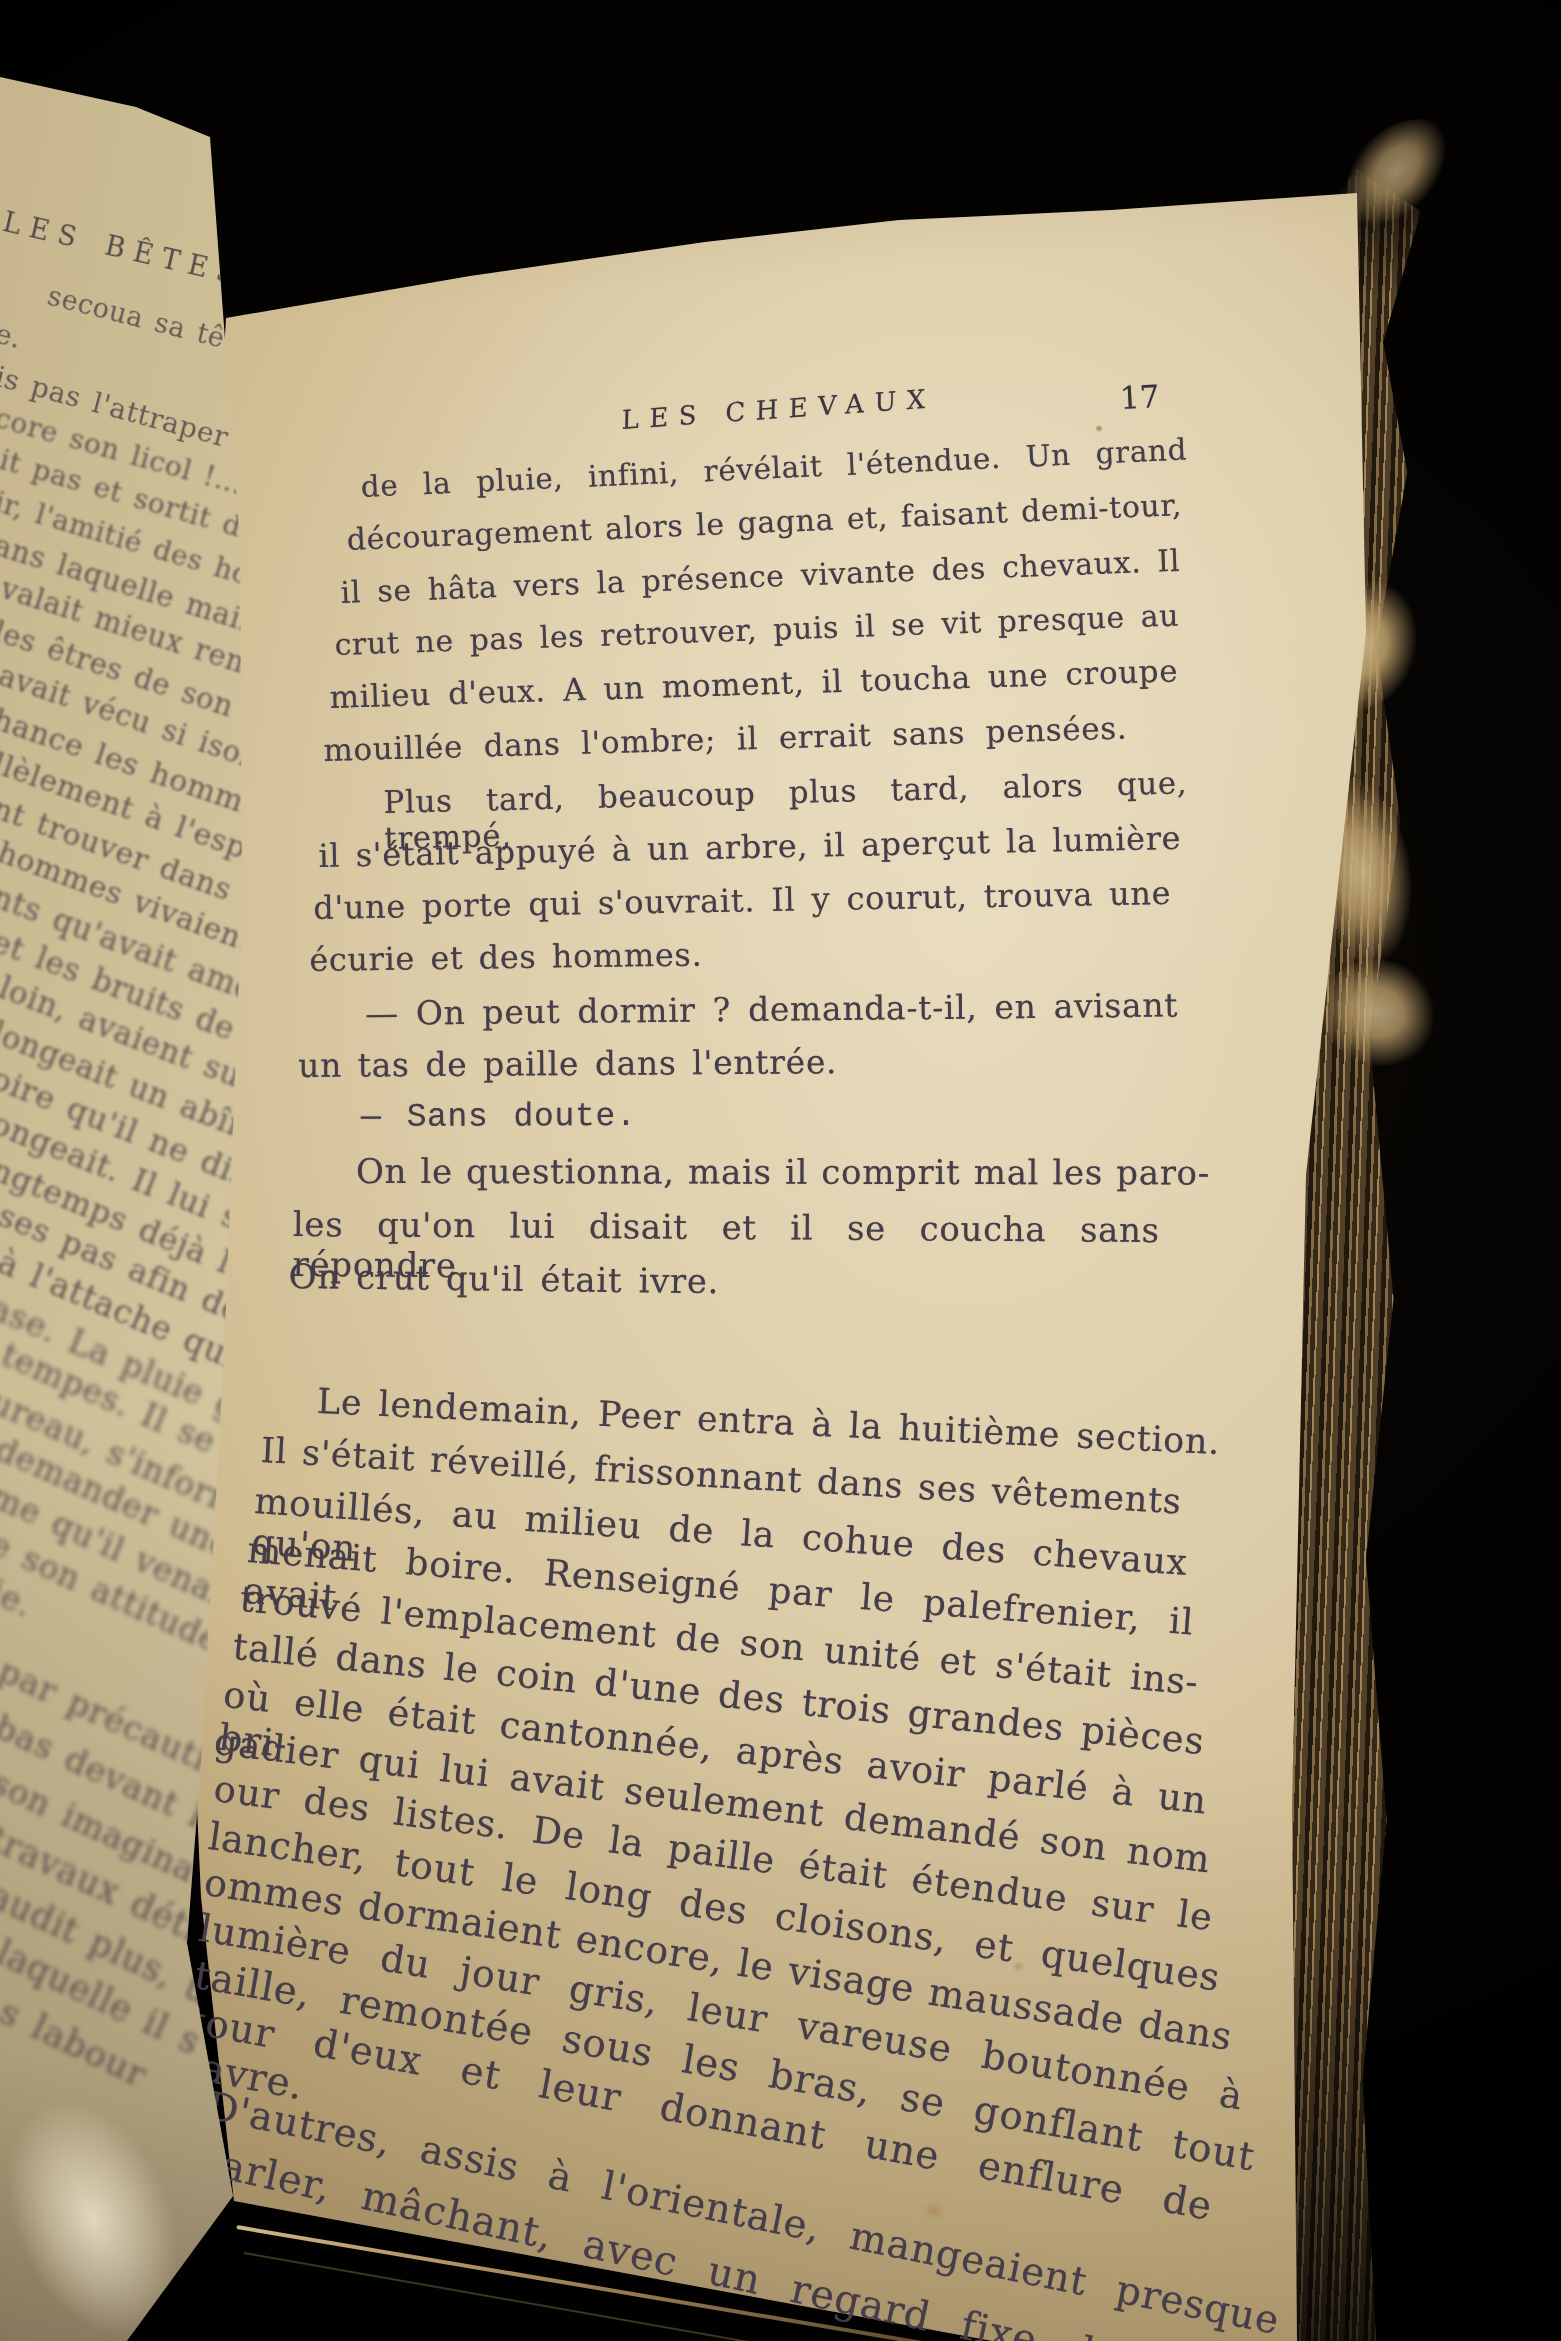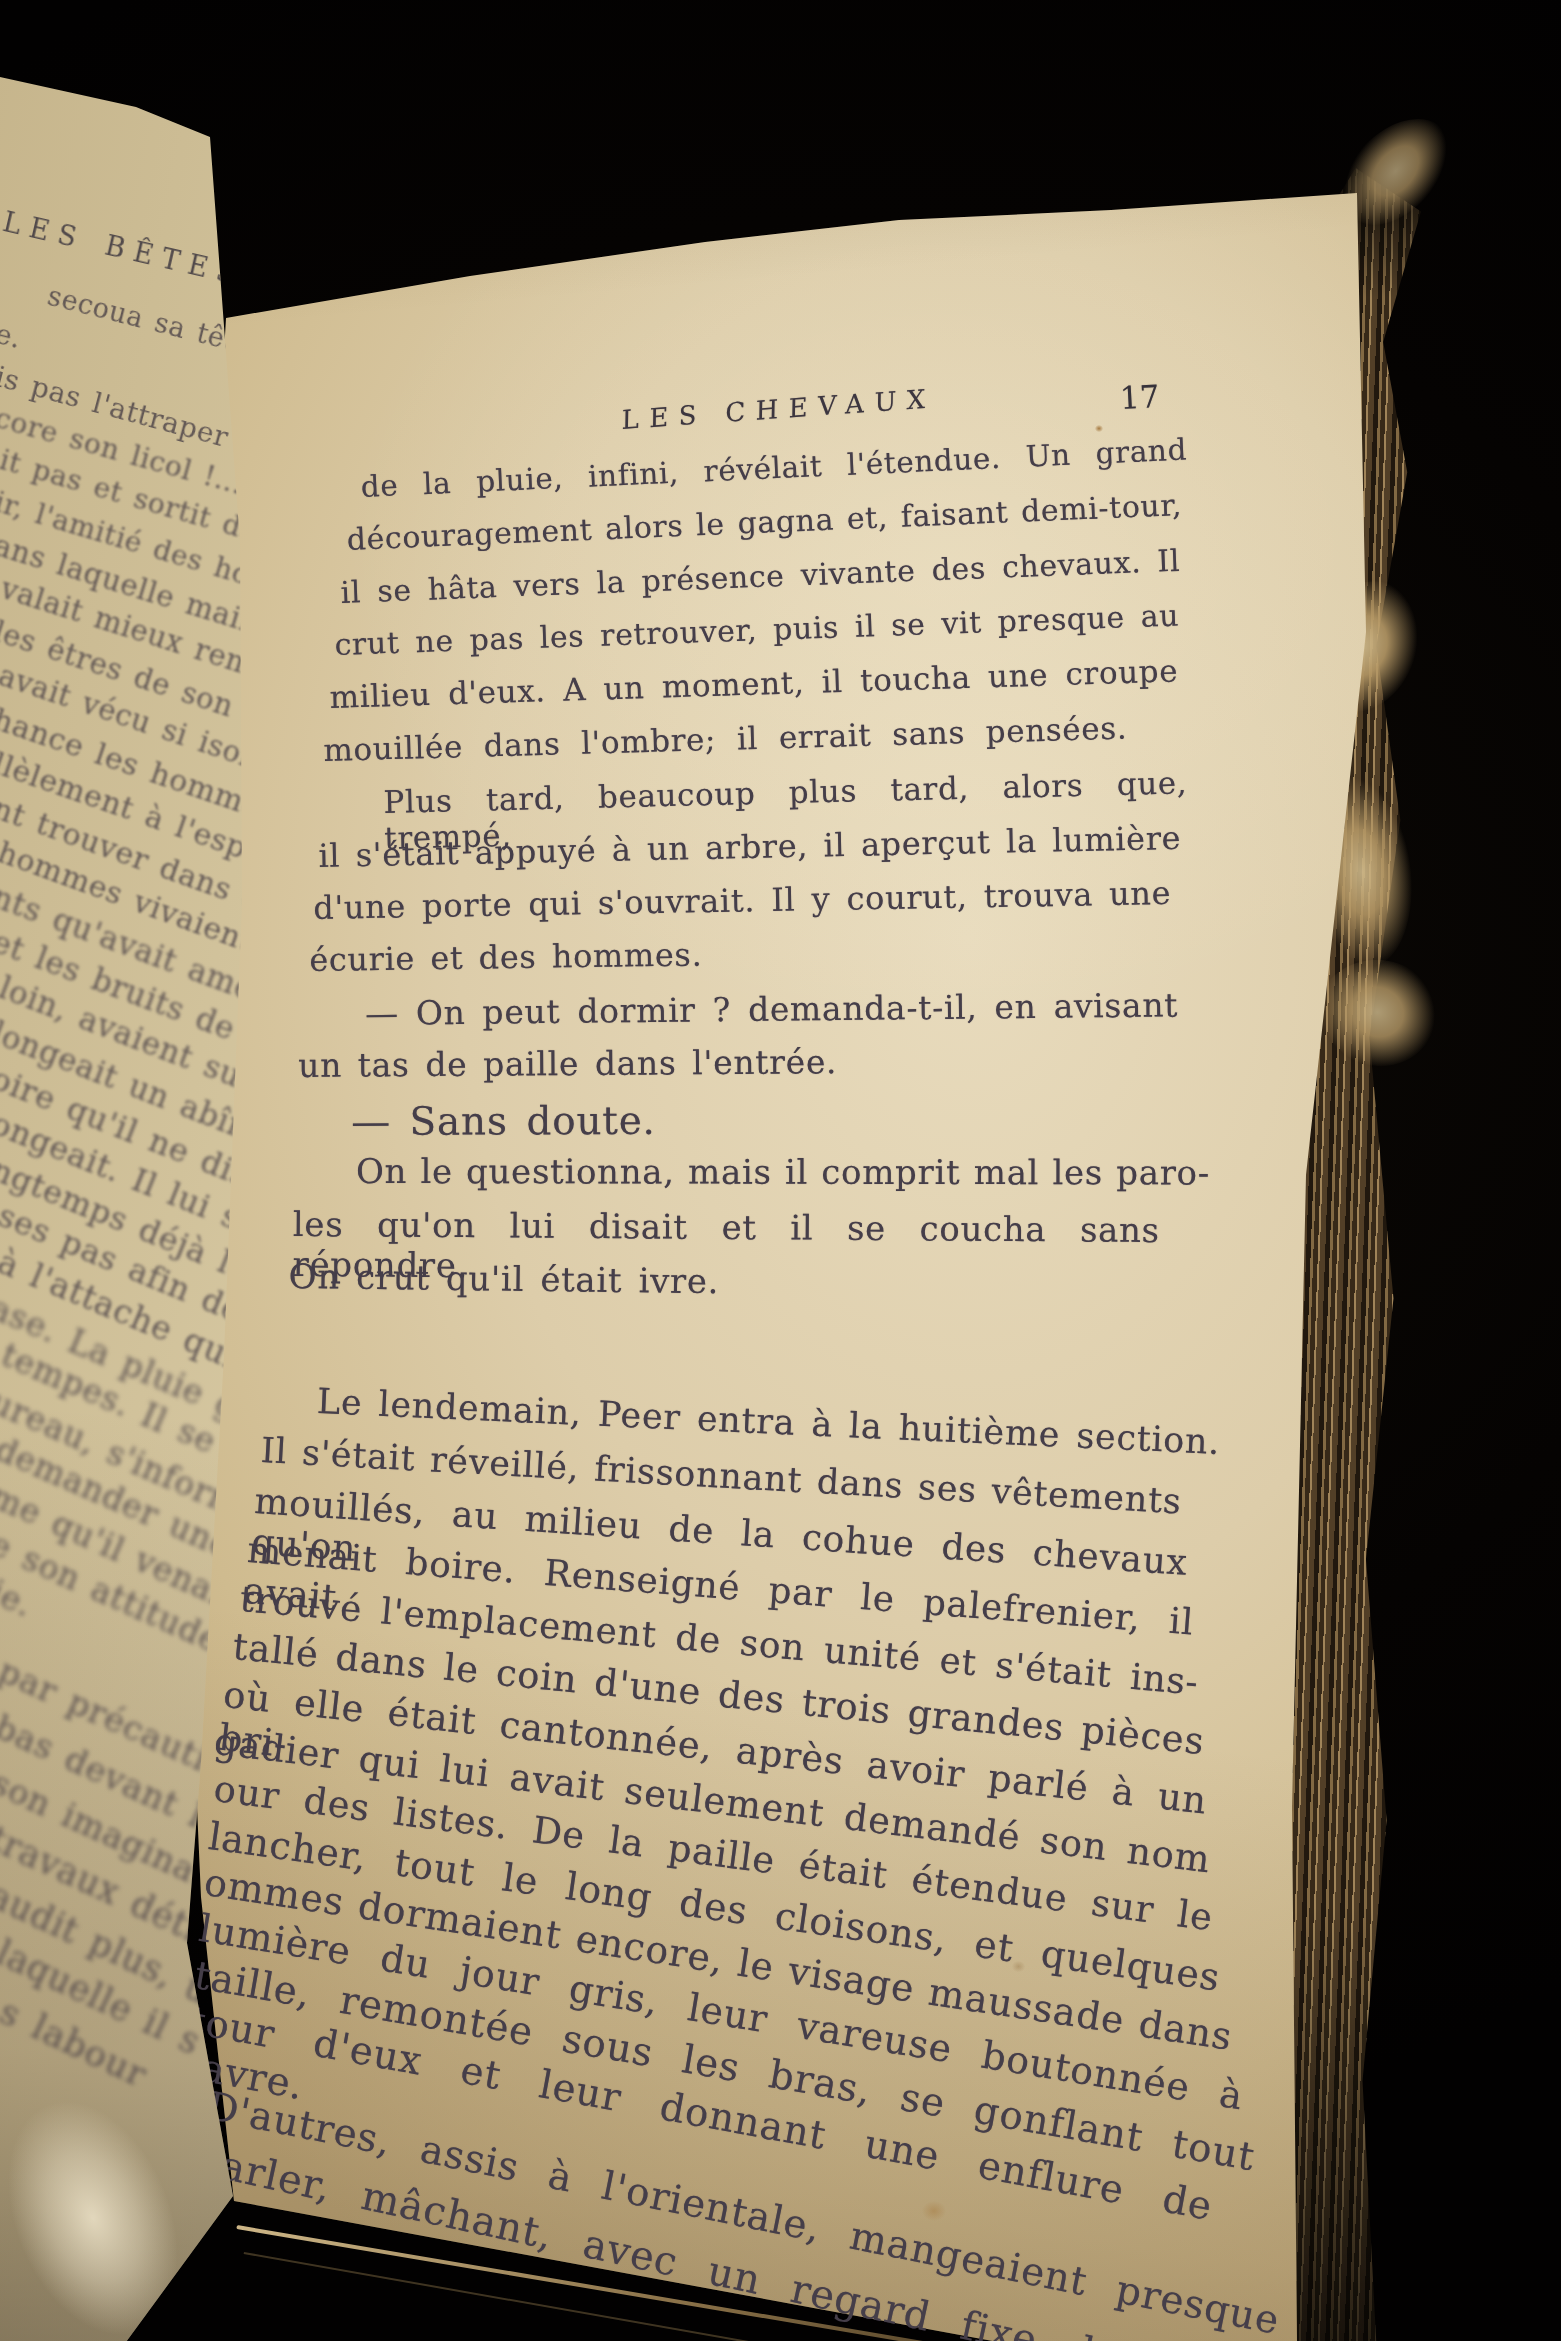--- a/index.html
+++ b/index.html
@@ -112,21 +112,21 @@
       <div class="rline j" style="left: 340px; top: 575px; font-size: 30px; width: 840px; transform: rotate(-2.2deg);">il se hâta vers la présence vivante des chevaux. Il</div>
       <div class="rline j" style="left: 334px; top: 627px; font-size: 30px; width: 845px; transform: rotate(-2deg);">crut ne pas les retrouver, puis il se vit presque au</div>
       <div class="rline j" style="left: 329px; top: 679px; font-size: 31px; width: 849px; transform: rotate(-1.8deg);">milieu d'eux. A un moment, il toucha une croupe</div>
       <div class="rline j" style="left: 323px; top: 732px; font-size: 31px; width: 804px; transform: rotate(-1.6deg);">mouillée dans l'ombre; il errait sans pensées.</div>
       <div class="rline j" style="left: 383px; top: 784px; font-size: 31px; width: 804px; transform: rotate(-1.4deg);">Plus tard, beaucoup plus tard, alors que, trempé,</div>
       <div class="rline j" style="left: 318px; top: 837px; font-size: 32px; width: 863px; transform: rotate(-1.2deg);">il s'était appuyé à un arbre, il aperçut la lumière</div>
       <div class="rline j" style="left: 313px; top: 889px; font-size: 32px; width: 858px; transform: rotate(-1deg);">d'une porte qui s'ouvrait. Il y courut, trouva une</div>
       <div class="rline" style="left: 309px; top: 941px; font-size: 32px; transform: rotate(-0.8deg);">écurie et des hommes.</div>
       <div class="rline j" style="left: 365px; top: 994px; font-size: 33px; width: 813px; transform: rotate(-0.6deg);">— On peut dormir ? demanda-t-il, en avisant</div>
       <div class="rline" style="left: 298px; top: 1046px; font-size: 33px; transform: rotate(-0.4deg);">un tas de paille dans l'entrée.</div>
-      <div class="rline" style="left: 351px; top: 1099px; font-size: 39px; transform: rotate(-0.2deg);">— Sans doute.</div>
+      <div class="rline" style="left: 361px; top: 1099px; font-size: 33px; transform: rotate(-0.2deg); font-family: Liberation Mono, monospace;">— Sans doute.</div>
       <div class="rline j" style="left: 356px; top: 1151px; font-size: 34px; width: 854px; transform: rotate(0.1deg);">On le questionna, mais il comprit mal les paro-</div>
       <div class="rline j" style="left: 293px; top: 1204px; font-size: 34px; width: 867px; transform: rotate(0.4deg);">les qu'on lui disait et il se coucha sans répondre.</div>
       <div class="rline" style="left: 289px; top: 1256px; font-size: 34px; transform: rotate(0.7deg);">On crut qu'il était ivre.</div>
       <div class="rline j" style="left: 318px; top: 1381px; font-size: 35px; width: 904px; transform: rotate(2.6deg);">Le lendemain, Peer entra à la huitième section.</div>
       <div class="rline j" style="left: 262px; top: 1430px; font-size: 35px; width: 922px; transform: rotate(3.2deg);">Il s'était réveillé, frissonnant dans ses vêtements</div>
       <div class="rline j" style="left: 256px; top: 1480px; font-size: 36px; width: 935px; transform: rotate(3.8deg);">mouillés, au milieu de la cohue des chevaux qu'on</div>
       <div class="rline j" style="left: 249px; top: 1529px; font-size: 36px; width: 949px; transform: rotate(4.4deg);">menait boire. Renseigné par le palefrenier, il avait</div>
       <div class="rline j" style="left: 242px; top: 1578px; font-size: 36px; width: 962px; transform: rotate(5deg);">trouvé l'emplacement de son unité et s'était ins-</div>
       <div class="rline j" style="left: 235px; top: 1625px; font-size: 37px; width: 976px; transform: rotate(5.6deg);">tallé dans le coin d'une des trois grandes pièces</div>
       <div class="rline j" style="left: 226px; top: 1673px; font-size: 37px; width: 989px; transform: rotate(6.2deg);">où elle était cantonnée, après avoir parlé à un bri-</div>

